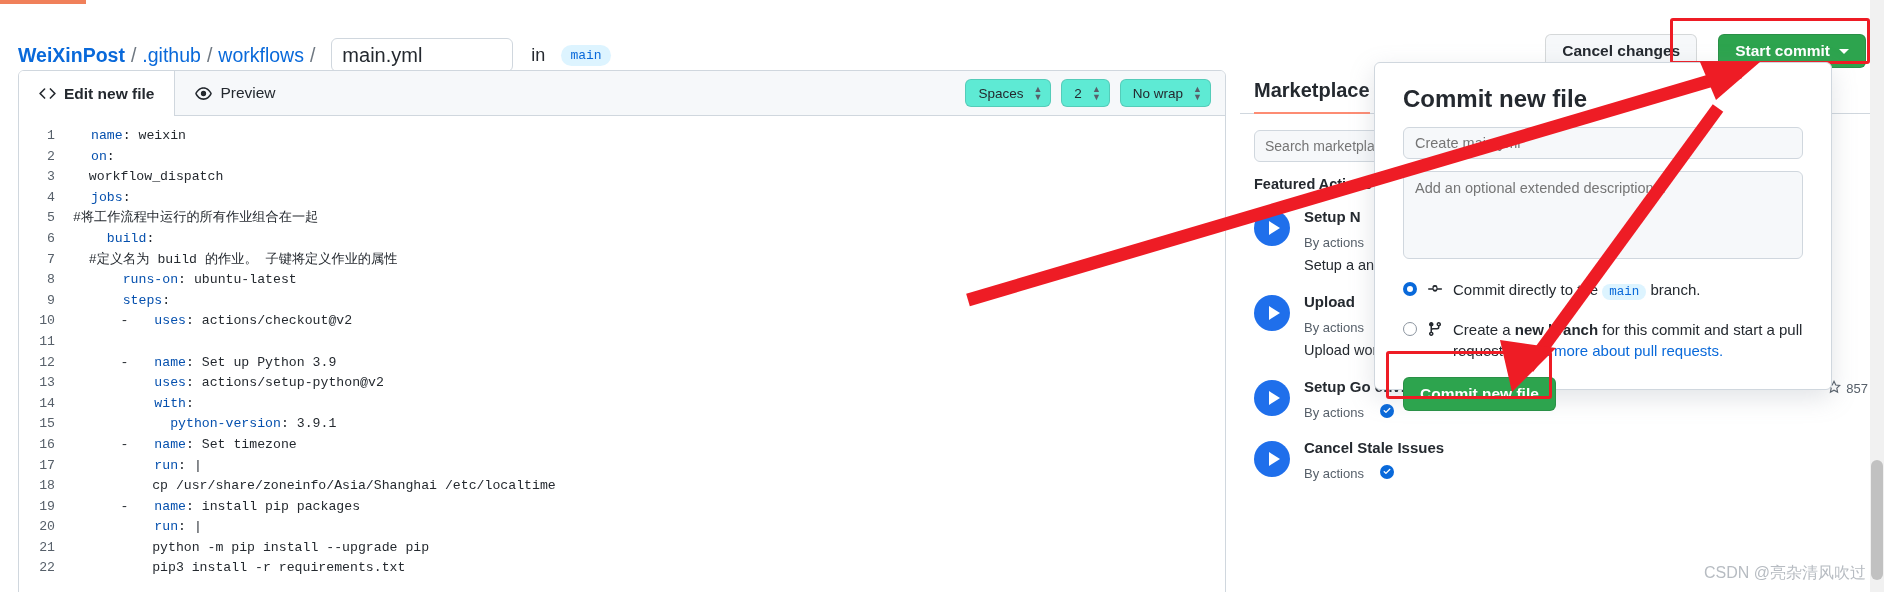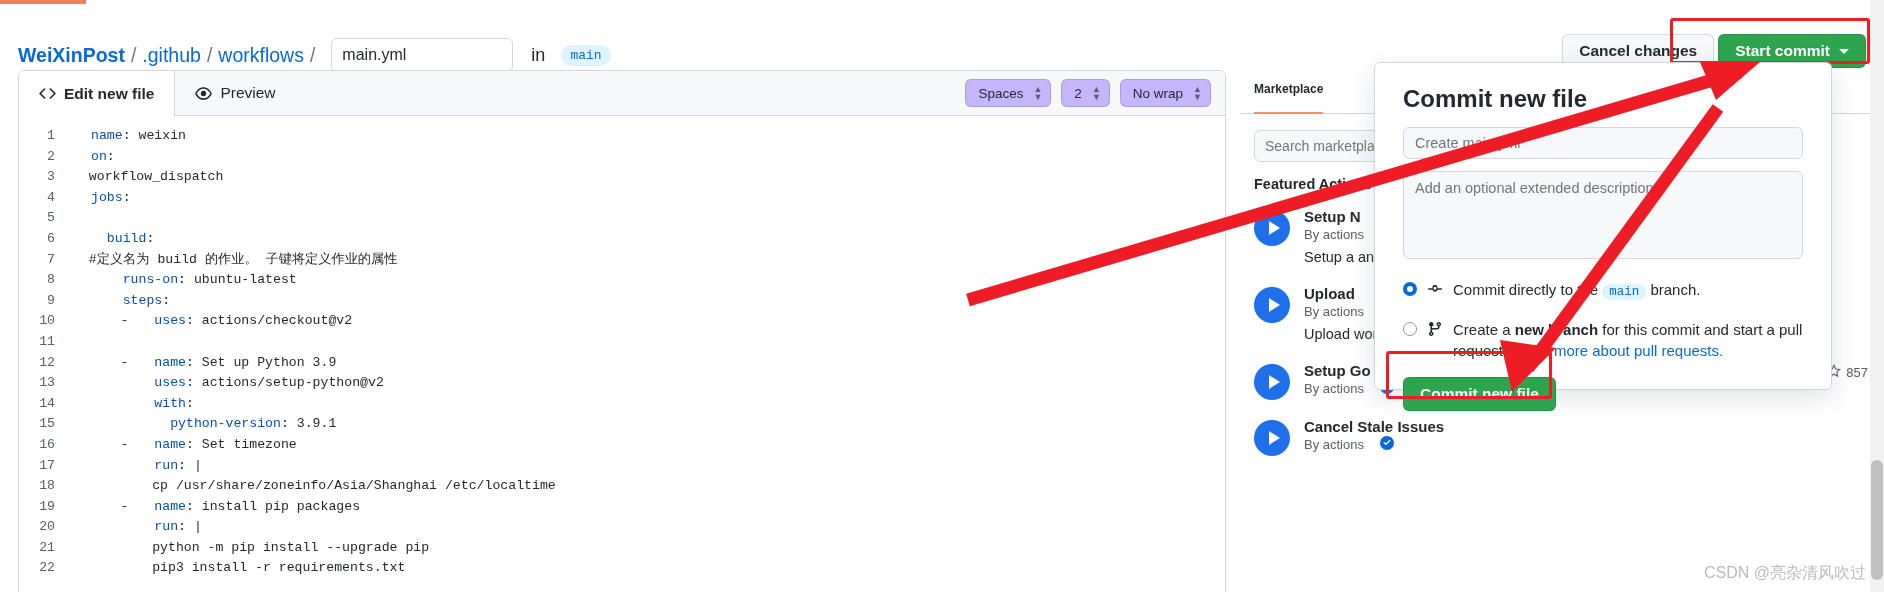--- a/index.html
+++ b/index.html
@@ -31,34 +31,34 @@
   }
   .crumb-link { color:#0969da; font-weight:bold; text-decoration:none; }
   .crumb-link.normal { font-weight:normal; }
   .crumb-sep { color:#6e7781; font-weight:normal; }
   .filename-input {
     margin-left:10px;
     width:182px; height:34px;
     border:1px solid #d0d7de; border-radius:6px;
     background:#fff; color:#24292f;
     font-family:"Liberation Sans", sans-serif;
-    font-size:16px; padding:0 10px;
+    font-size:20px; padding:0 10px;
     outline:none;
   }
   .in-word { color:#24292f; font-size:18px; margin-left:12px; }
   .branch-chip {
     margin-left:10px;
     background:#ddf4ff; color:#0969da;
     border-radius:12px; padding:3px 9px;
     font-family:"Liberation Mono", monospace; font-size:13px;
   }
 
   .header-actions {
     position:absolute; right:18px; top:20px;
-    display:flex; align-items:center; gap:4px;
+    display:flex; align-items:center; gap:21px;
   }
   .btn {
     height:34px; border-radius:6px; border:1px solid rgba(27,31,36,0.15);
     font-size:15.5px; font-family:"Liberation Sans", sans-serif;
     display:inline-flex; align-items:center; justify-content:center;
     cursor:pointer; padding:0 16px; font-weight:600;
   }
   .btn-default { background:#f6f8fa; color:#24292f; }
   .btn-primary { background:#2da44e; color:#ffffff; border-color:rgba(27,31,36,0.15); }
   .btn-primary .caret {
@@ -89,21 +89,21 @@
     background:#fff; font-weight:600;
     border-right:1px solid #d0d7de;
     margin-bottom:-1px;
   }
   .etab .ic { display:inline-flex; }
   .editor-tools {
     margin-left:auto; display:flex; align-items:center; gap:10px; padding-right:14px;
   }
   .sel {
     height:28px; border:1px solid rgba(27,31,36,0.15); border-radius:6px;
-    background:#c4b5fd; color:#24292f; font-size:13.5px;
+    background:#5eead4; color:#24292f; font-size:13.5px;
     display:inline-flex; align-items:center; gap:10px;
     padding:0 8px 0 12px; cursor:pointer; font-family:"Liberation Sans", sans-serif;text-align:right;
   }
   .sel .updown { display:flex; flex-direction:column; line-height:0; color:#57606a; }
   .sel .updown span { font-size:9px; line-height:8px; }
 
   
   .code {
     font-family:"Liberation Mono", monospace;
     font-size:13.2px; line-height:20.6px;
@@ -121,22 +121,22 @@
   .plain { color:#24292f; }
 
   
   .sidebar {
     position:absolute; left:1240px; top:70px;
     width:644px; height:522px;
     background:#fff; overflow:hidden;
   }
   .sb-tabs { height:44px; border-bottom:1px solid #d0d7de; display:flex; align-items:flex-end; }
   .sb-tab {
-    font-size:12px; font-weight:600; color:#24292f;
-    padding:0 12px 17px 14px; position:relative; cursor:pointer;
+    font-size:20px; font-weight:600; color:#24292f;
+    padding:0 12px 11px 14px; position:relative; cursor:pointer;
   }
   .sb-tab.active::after {
     content:""; position:absolute; left:14px; right:12px; bottom:-1px;
     height:2px; background:#fd8c73;
   }
   .sb-search {
     margin:16px 14px 0 14px; height:32px; width:260px;
     border:1px solid #d0d7de; border-radius:6px; background:#f6f8fa;
     font-size:14px; color:#6e7781; padding:0 10px;
     font-family:"Liberation Sans", sans-serif; outline:none;
@@ -152,21 +152,21 @@
   .action-logo .tri {
     width:0;height:0;border-left:11px solid #fff;
     border-top:7px solid transparent; border-bottom:7px solid transparent;
     margin-left:4px;
   }
   .action-logo::after{
     content:""; position:absolute; width:22px;height:22px;border-radius:50%;
     border:0; }
   .action-body { min-width:0; }
   .action-title { font-size:15px; font-weight:600; color:#24292f; }
-  .action-by { font-size:13px; color:#57606a; display:flex; align-items:center; gap:16px; margin-top:1px; }
+  .action-by { font-size:13px; color:#57606a; display:flex; align-items:center; gap:16px; margin-top:9px; }
   .action-desc { font-size:14.5px; color:#24292f; margin-top:5px; line-height:19px; }
   .verified { color:#0969da; }
   .stars {
     position:absolute; right:16px; top:10px;
     font-size:13px; color:#57606a; display:flex; align-items:center; gap:5px;
   }
 
   
   .dialog {
     position:absolute; left:1374px; top:62px; width:458px; height:328px;
@@ -294,21 +294,21 @@
             </span>
         </div>
       </div>
     </div>
 
     <div class="code" id="code-area">
         <div class="cline"><span class="cnum">1</span><span class="ctext"><span class="k">name</span><span class="plain">: weixin</span></span></div>
         <div class="cline"><span class="cnum">2</span><span class="ctext"><span class="k">on</span><span class="plain">:</span></span></div>
         <div class="cline"><span class="cnum">3</span><span class="ctext"><span class="plain">  workflow_dispatch</span></span></div>
         <div class="cline"><span class="cnum">4</span><span class="ctext"><span class="k">jobs</span><span class="plain">:</span></span></div>
-        <div class="cline"><span class="cnum">5</span></div>
+        <div class="cline"><span class="cnum">5</span><span class="ctext"><span class="c">#将工作流程中运行的所有作业组合在一起</span></span></div>
         <div class="cline"><span class="cnum">6</span><span class="ctext"><span class="k">  build</span><span class="plain">:</span></span></div>
         <div class="cline"><span class="cnum">7</span><span class="ctext"><span class="c">  #定义名为 build 的作业。 子键将定义作业的属性</span></span></div>
         <div class="cline"><span class="cnum">8</span><span class="ctext"><span class="k">    runs-on</span><span class="plain">: ubuntu-latest</span></span></div>
         <div class="cline"><span class="cnum">9</span><span class="ctext"><span class="k">    steps</span><span class="plain">:</span></span></div>
         <div class="cline"><span class="cnum">10</span><span class="ctext"><span class="plain">      - </span><span class="k">uses</span><span class="plain">: actions/checkout@v2</span></span></div>
         <div class="cline"><span class="cnum">11</span><span class="ctext"><span class="plain"></span></span></div>
         <div class="cline"><span class="cnum">12</span><span class="ctext"><span class="plain">      - </span><span class="k">name</span><span class="plain">: Set up Python 3.9</span></span></div>
         <div class="cline"><span class="cnum">13</span><span class="ctext"><span class="plain">        </span><span class="k">uses</span><span class="plain">: actions/setup-python@v2</span></span></div>
         <div class="cline"><span class="cnum">14</span><span class="ctext"><span class="plain">        </span><span class="k">with</span><span class="plain">:</span></span></div>
         <div class="cline"><span class="cnum">15</span><span class="ctext"><span class="plain">          </span><span class="k">python-version</span><span class="plain">: 3.9.1</span></span></div>

